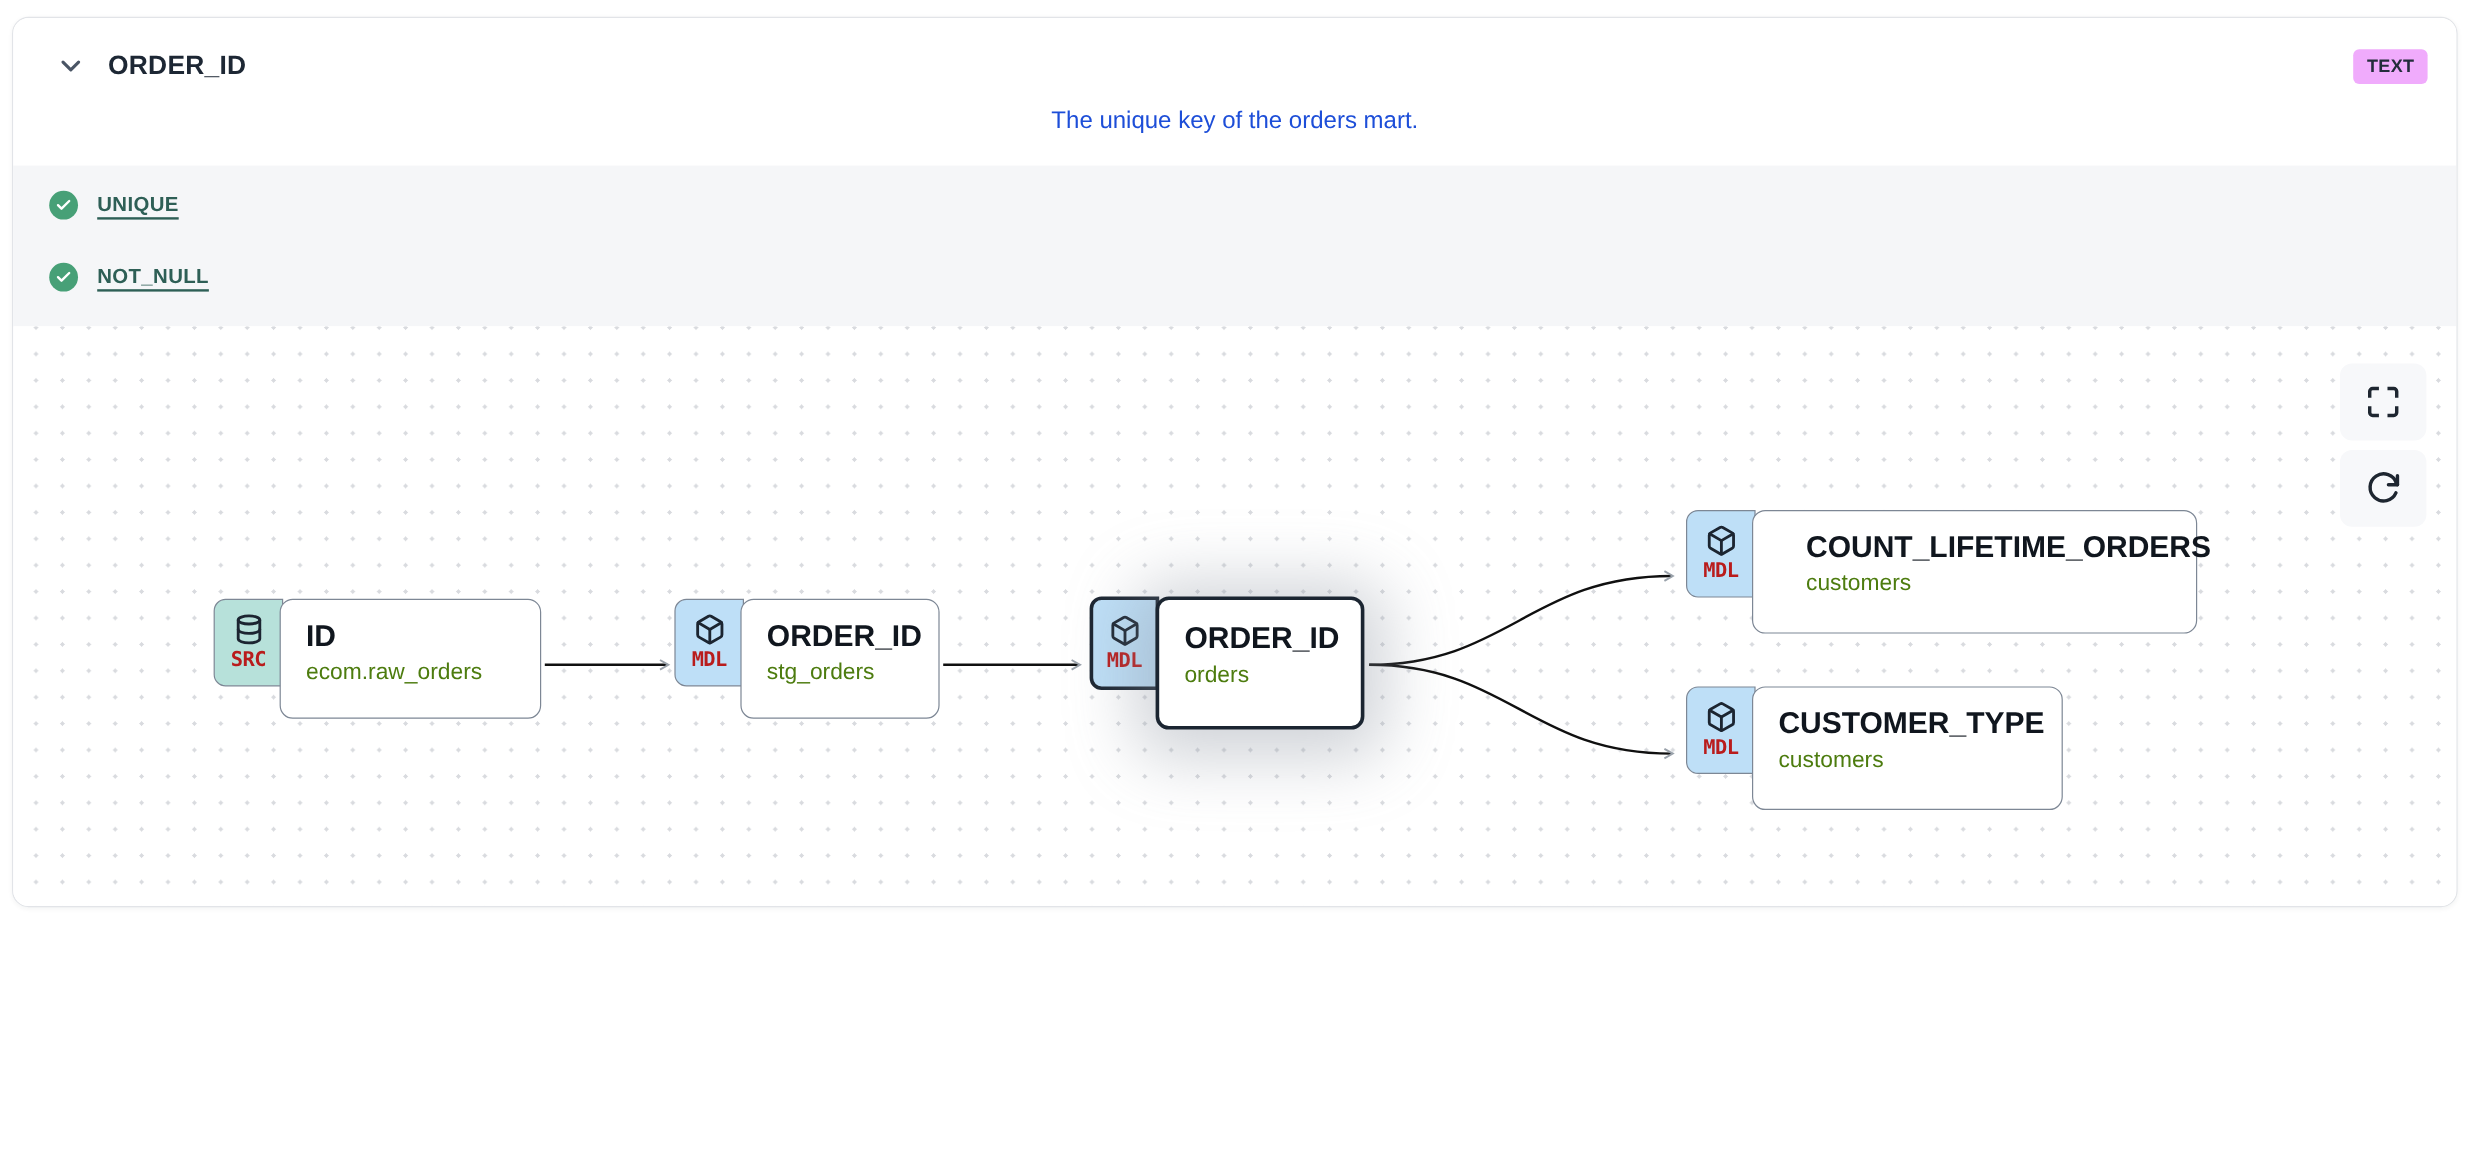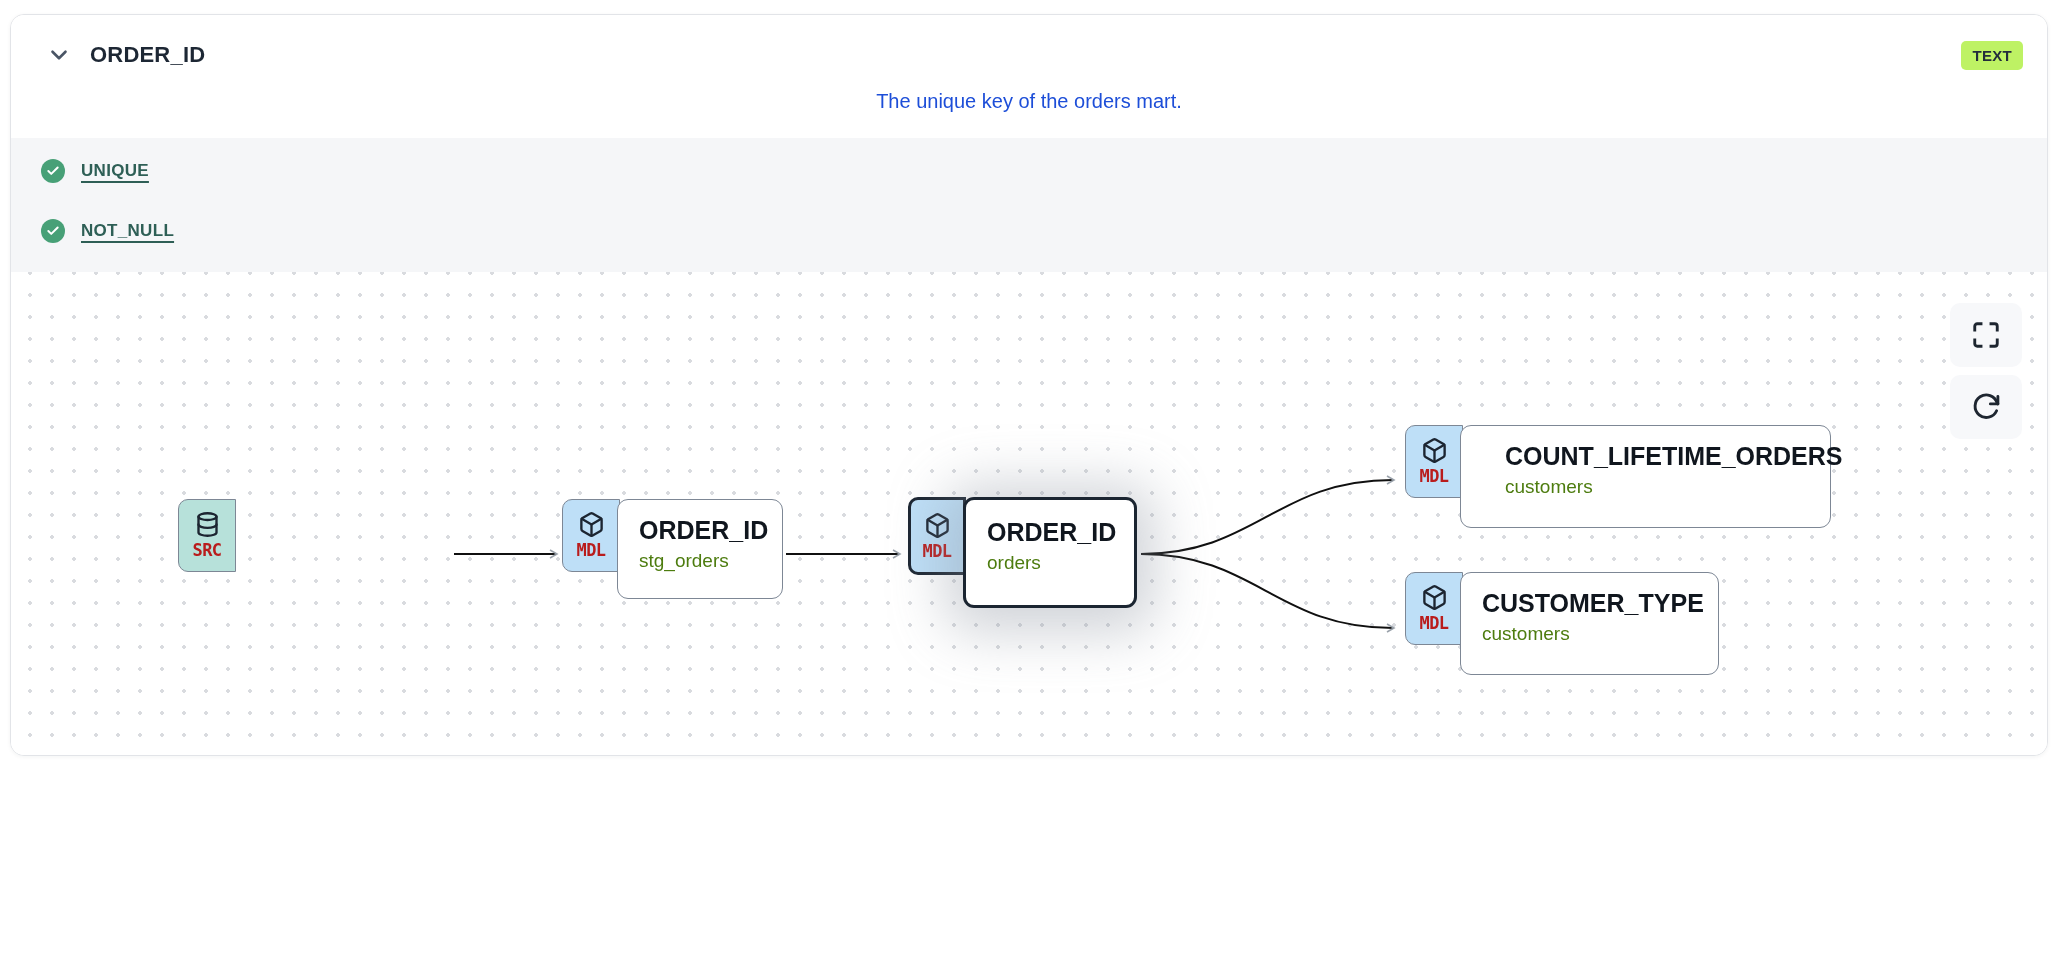--- a/index.html
+++ b/index.html
@@ -12,21 +12,21 @@
     overflow: hidden; box-shadow: 0 1px 4px rgba(20,30,40,.05);
   }
   
   .card-header { height: 123px; padding: 20px 24px 0 24px; background: #fff; }
   .header-row { display: flex; align-items: center; height: 40px; }
   .chevron-btn { background: none; border: none; cursor: pointer;
     margin-left: 11px; width: 26px; height: 26px; display: flex;
     align-items: center; justify-content: center; color: #4a5565; }
   .page-title { font-size: 22px; font-weight: 700; color: #1d2734;
     margin-left: 18px; letter-spacing: .2px; }
-  .type-badge { margin-left: auto; background: #bef264; color: #232d3b;
+  .type-badge { margin-left: auto; background: #f0abfc; color: #232d3b;
     font-size: 15px; font-weight: 700; padding: 6px 11px; border-radius: 5px;
     letter-spacing: .3px; }
   .description { margin-top: 15px; margin-left: 0; font-size: 20px;
     color: #1d4ed8; text-align: center; }
   
   .tests { height: 134px; padding: 20px 24px 0 30px; background: #f5f6f8; }
   .test-row { display: flex; align-items: center; height: 26px; gap: 16px; }
   .test-row + .test-row { margin-top: 34px; }
   .check-icon { width: 24px; height: 24px; border-radius: 50%;
     background: var(--check-green, #47a077); display: flex;
@@ -130,20 +130,24 @@
         <div class="nbadge src">
           <span>
             <svg width="27" height="27" viewBox="0 0 24 24" fill="none" stroke="#1c2531" stroke-width="2.1" stroke-linecap="round" stroke-linejoin="round">
                 <ellipse cx="12" cy="5" rx="8" ry="3"></ellipse>
                 <path d="M20 12c0 1.66-3.58 3-8 3s-8-1.34-8-3"></path>
                 <path d="M4 5v14c0 1.66 3.58 3 8 3s8-1.34 8-3V5"></path>
               </svg>
           </span>
           <span class="blabel">SRC</span>
         </div>
+        <div class="nbox" style="width:218px;">
+          <div class="ntitle">ID</div>
+          <div class="nsub">ecom.raw_orders</div>
+        </div>
       </div>
 
       <div class="node" style="left:551px; top:227px;">
         <div class="nbadge mdl">
           <span>
             <svg width="27" height="27" viewBox="0 0 24 24" fill="none" stroke="#1c2531" stroke-width="2.1" stroke-linecap="round" stroke-linejoin="round">
                 <path d="M21 16V8a2 2 0 0 0-1-1.73l-7-4a2 2 0 0 0-2 0l-7 4A2 2 0 0 0 3 8v8a2 2 0 0 0 1 1.73l7 4a2 2 0 0 0 2 0l7-4A2 2 0 0 0 21 16z"></path>
                 <polyline points="3.27 6.96 12 12.01 20.73 6.96"></polyline>
                 <line x1="12" y1="22.08" x2="12" y2="12"></line>
               </svg>

